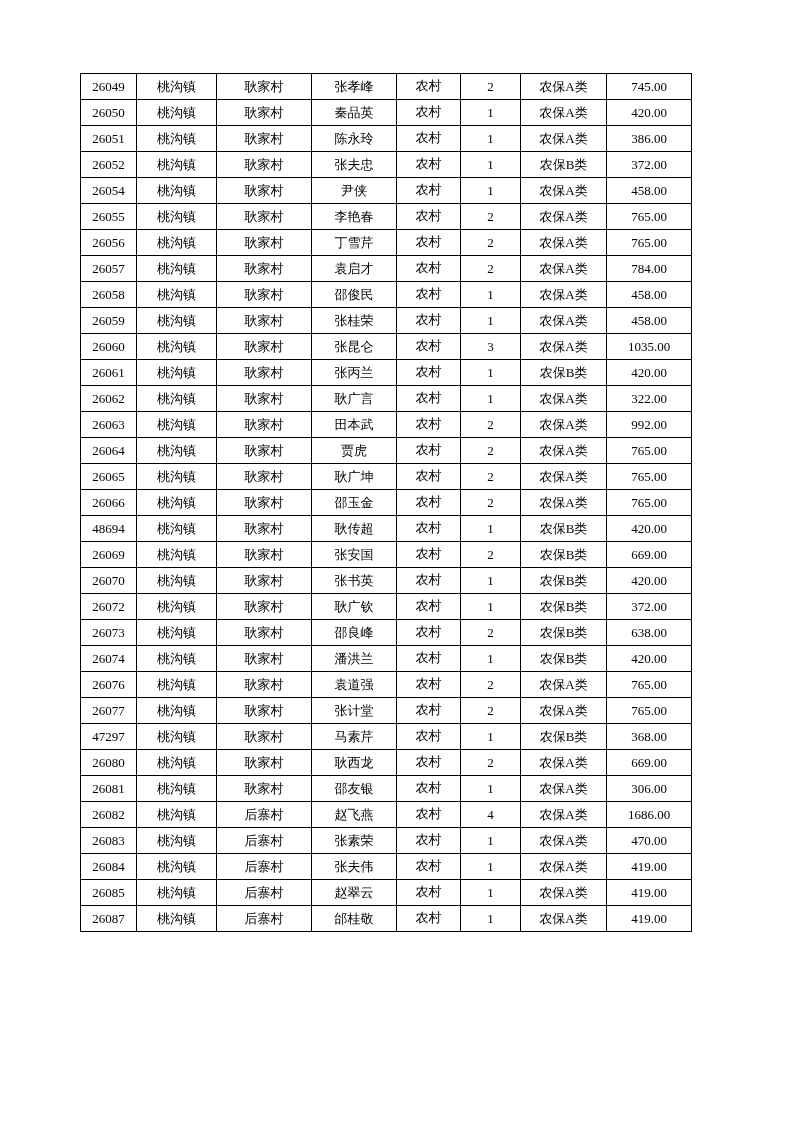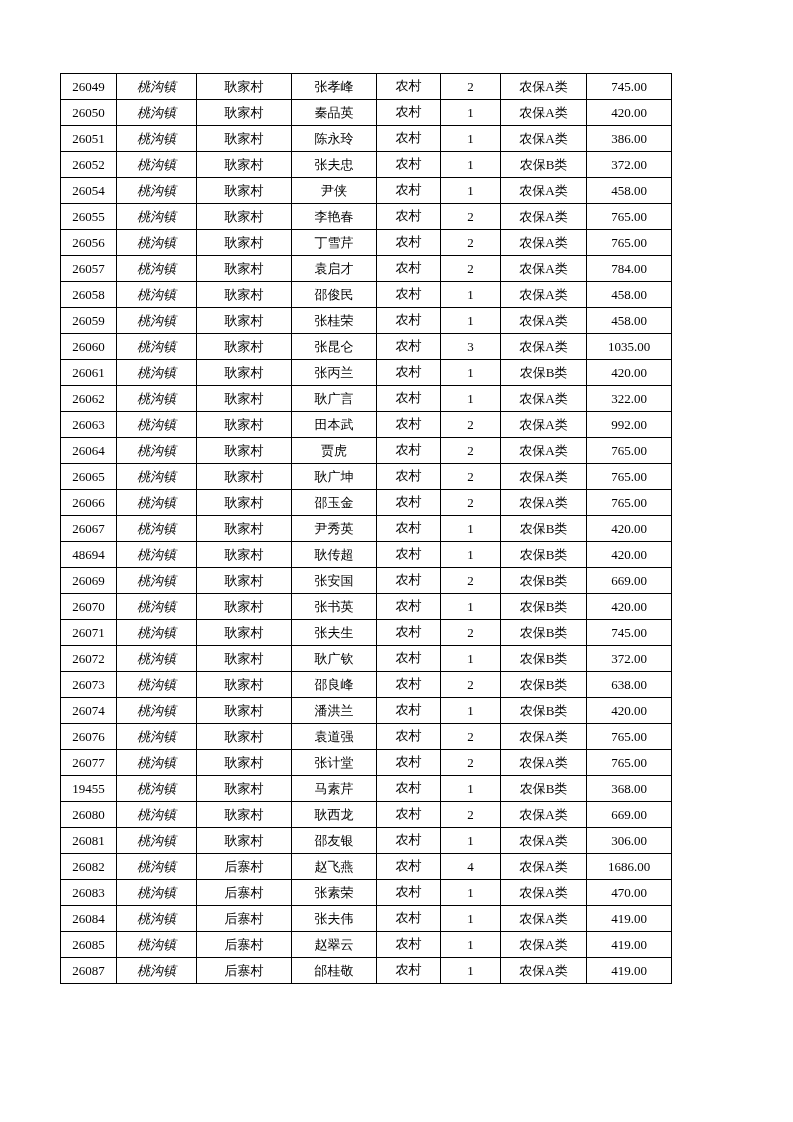--- a/index.html
+++ b/index.html
@@ -7,41 +7,41 @@
   body {
     width: 793px;
     height: 1122px;
     background: #ffffff;
     position: relative;
     font-family: "Liberation Serif", "DejaVu Serif", serif;
     color: #000;
   }
   .sheet {
     position: absolute;
-    left: 60px;
+    left: 80px;
     top: 73px;
     border-radius: 18px;
   }
   table.data-table {
     border-collapse: collapse;
     table-layout: fixed;
   }
   table.data-table td {
     border: 1px solid #000;
     height: 25px;
     text-align: center;
     vertical-align: middle;
     font-size: 13px;
     line-height: 25px;
     padding: 0 2px;
     white-space: nowrap;
     overflow: hidden;
   }
   .c0 { width: 56px; }
-  .c1 { width: 80px; font-style: italic; }
+  .c1 { width: 80px; }
   .c2 { width: 95px; }
   .c3 { width: 85px; }
   .c4 { width: 64px; font-family: Liberation Mono, monospace; }
   .c5 { width: 60px; }
   .c6 { width: 86px; }
   .c7 { width: 85px; margin-top: 41px; }
 </style>
 </head>
 <body>
 
@@ -212,30 +212,20 @@
           <td class="c0">26066</td>
           <td class="c1">桃沟镇</td>
           <td class="c2">耿家村</td>
           <td class="c3">邵玉金</td>
           <td class="c4">农村</td>
           <td class="c5">2</td>
           <td class="c6">农保A类</td>
           <td class="c7">765.00</td>
         </tr>
         <tr>
-          <td class="c0">26067</td>
-          <td class="c1">桃沟镇</td>
-          <td class="c2">耿家村</td>
-          <td class="c3">尹秀英</td>
-          <td class="c4">农村</td>
-          <td class="c5">1</td>
-          <td class="c6">农保B类</td>
-          <td class="c7">420.00</td>
-        </tr>
-        <tr>
           <td class="c0">48694</td>
           <td class="c1">桃沟镇</td>
           <td class="c2">耿家村</td>
           <td class="c3">耿传超</td>
           <td class="c4">农村</td>
           <td class="c5">1</td>
           <td class="c6">农保B类</td>
           <td class="c7">420.00</td>
         </tr>
         <tr>
@@ -252,30 +242,20 @@
           <td class="c0">26070</td>
           <td class="c1">桃沟镇</td>
           <td class="c2">耿家村</td>
           <td class="c3">张书英</td>
           <td class="c4">农村</td>
           <td class="c5">1</td>
           <td class="c6">农保B类</td>
           <td class="c7">420.00</td>
         </tr>
         <tr>
-          <td class="c0">26071</td>
-          <td class="c1">桃沟镇</td>
-          <td class="c2">耿家村</td>
-          <td class="c3">张夫生</td>
-          <td class="c4">农村</td>
-          <td class="c5">2</td>
-          <td class="c6">农保B类</td>
-          <td class="c7">745.00</td>
-        </tr>
-        <tr>
           <td class="c0">26072</td>
           <td class="c1">桃沟镇</td>
           <td class="c2">耿家村</td>
           <td class="c3">耿广钦</td>
           <td class="c4">农村</td>
           <td class="c5">1</td>
           <td class="c6">农保B类</td>
           <td class="c7">372.00</td>
         </tr>
         <tr>
@@ -312,21 +292,21 @@
           <td class="c0">26077</td>
           <td class="c1">桃沟镇</td>
           <td class="c2">耿家村</td>
           <td class="c3">张计堂</td>
           <td class="c4">农村</td>
           <td class="c5">2</td>
           <td class="c6">农保A类</td>
           <td class="c7">765.00</td>
         </tr>
         <tr>
-          <td class="c0">19455</td>
+          <td class="c0">47297</td>
           <td class="c1">桃沟镇</td>
           <td class="c2">耿家村</td>
           <td class="c3">马素芹</td>
           <td class="c4">农村</td>
           <td class="c5">1</td>
           <td class="c6">农保B类</td>
           <td class="c7">368.00</td>
         </tr>
         <tr>
           <td class="c0">26080</td>

